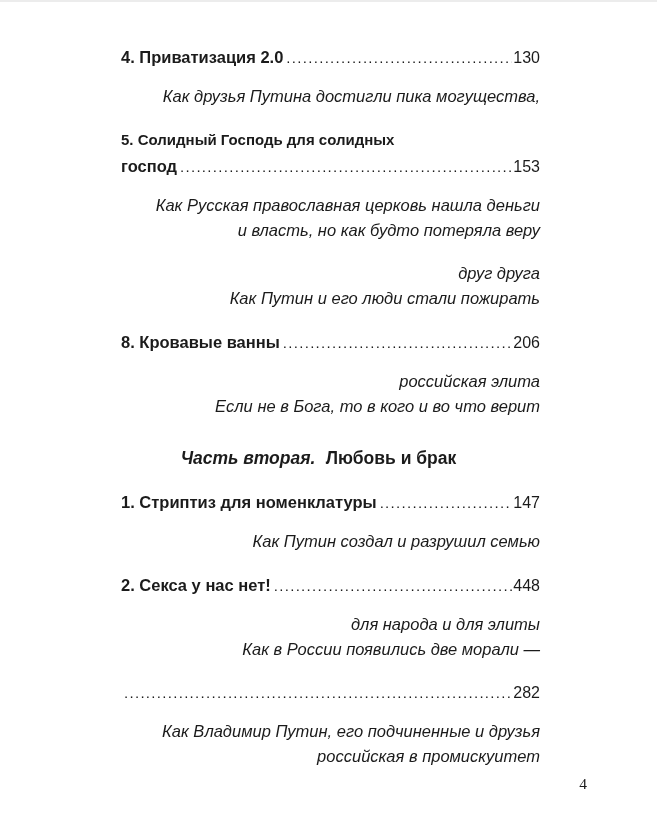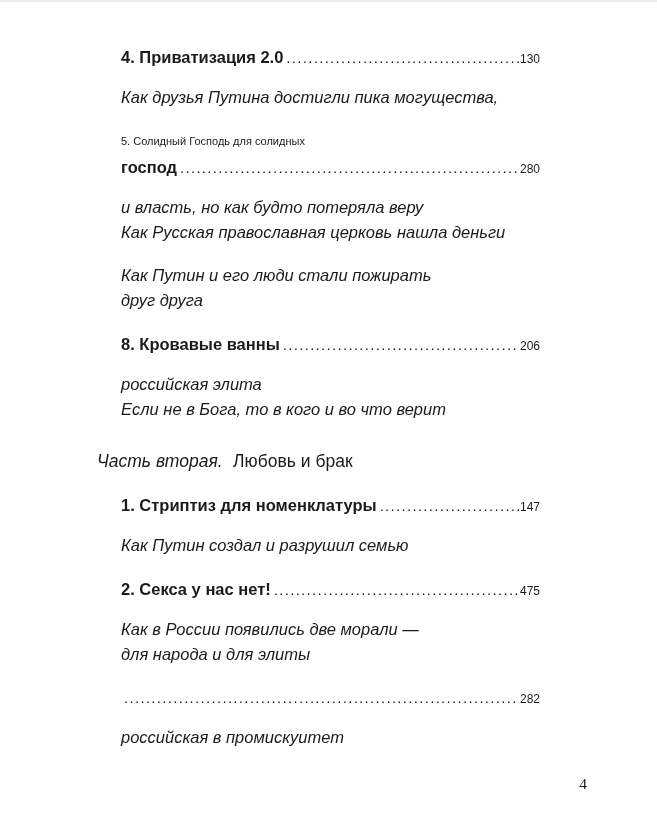--- a/index.html
+++ b/index.html
@@ -27,55 +27,57 @@
   }
   .toc-line {
     display: flex;
     align-items: baseline;
     font-weight: 700;
     font-size: 16.5px;
     line-height: 26px;
     white-space: nowrap;
   }
   .toc-line-pre {
-    font-weight: 400;
-    font-size: 11px;
+    font-weight: 700;
+    font-size: 15px;
     line-height: 26px;
     white-space: nowrap;
   }
   .toc-title { flex: 0 0 auto; }
   .leader {
     flex: 1 1 auto;
     overflow: hidden;
     white-space: nowrap;
     font-weight: 400;
     font-size: 15px;
     letter-spacing: 1.3px;
     margin: 0 1px 0 3px;
     color: #1b1b1b;
   }
   .leader::after {
     content: "...................................................................................................................................";
   }
   .toc-page {
     flex: 0 0 auto;
     font-weight: 400;
-    font-size: 12px;
+    font-size: 16px;
   }
   .toc-desc {
     font-style: italic;
     font-size: 16.5px;
     line-height: 25px;
     margin: 13px 0 18px;
+    text-align: right;
   }
   .part-heading {
-    font-weight: 400;
+    font-weight: 700;
     font-size: 17.5px;
     line-height: 24px;
     margin: 27px 0 19px;
+    text-align: center;
   }
   .part-heading .heading-italic { font-style: italic; }
   .part-heading .heading-rest { margin-left: 0.32em; }
   .page-number {
     position: absolute;
     right: 70px;
     bottom: 32px;
     font-family: "Liberation Serif", "DejaVu Serif", serif;
     font-size: 15.5px;
     color: #1b1b1b;
@@ -98,32 +100,32 @@
         <div class="toc-desc">
           <div>Как друзья Путина достигли пика могущества,</div>
         </div>
       </div>
 
       <div class="toc-entry">
         <div class="toc-line-pre">5. Солидный Господь для солидных</div>
         <div class="toc-line">
           <span class="toc-title">господ</span>
           <span class="leader"></span>
-          <span class="toc-page">280</span>
+          <span class="toc-page">153</span>
         </div>
         <div class="toc-desc">
+          <div>Как Русская православная церковь нашла деньги</div>
           <div>и власть, но как будто потеряла веру</div>
-          <div>Как Русская православная церковь нашла деньги</div>
         </div>
       </div>
 
       <div class="toc-entry">
         <div class="toc-desc">
+          <div>друг друга</div>
           <div>Как Путин и его люди стали пожирать</div>
-          <div>друг друга</div>
         </div>
       </div>
 
       <div class="toc-entry">
         <div class="toc-line">
           <span class="toc-title">8. Кровавые ванны</span>
           <span class="leader"></span>
           <span class="toc-page">206</span>
         </div>
         <div class="toc-desc">
@@ -149,34 +151,35 @@
         </div>
         <div class="toc-desc">
           <div>Как Путин создал и разрушил семью</div>
         </div>
       </div>
 
       <div class="toc-entry">
         <div class="toc-line">
           <span class="toc-title">2. Секса у нас нет!</span>
           <span class="leader"></span>
-          <span class="toc-page">475</span>
+          <span class="toc-page">448</span>
         </div>
         <div class="toc-desc">
+          <div>для народа и для элиты</div>
           <div>Как в России появились две морали —</div>
-          <div>для народа и для элиты</div>
         </div>
       </div>
 
       <div class="toc-entry">
         <div class="toc-line">
           <span class="leader"></span>
           <span class="toc-page">282</span>
         </div>
         <div class="toc-desc">
+          <div>Как Владимир Путин, его подчиненные и друзья</div>
           <div>российская в промискуитет</div>
         </div>
       </div>
 
     </div>
 
   </div>
 
   <div class="page-number">4</div>
 </div>

